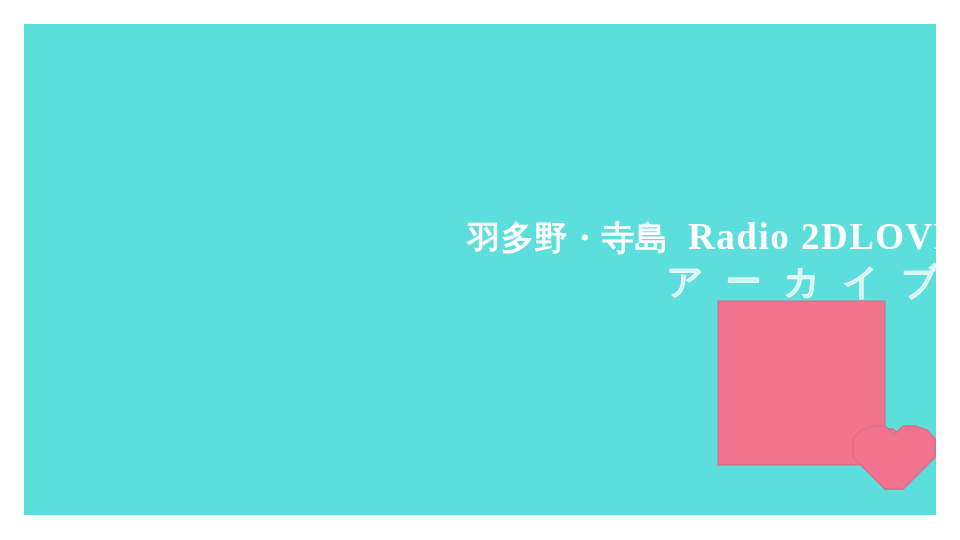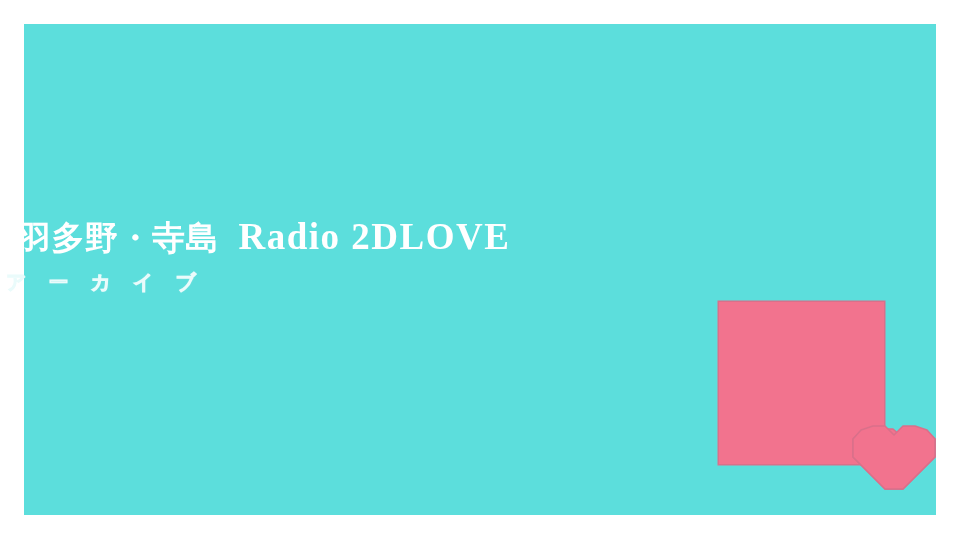--- a/index.html
+++ b/index.html
@@ -42,21 +42,21 @@
     width: 86px;
     height: 70px;
   }
   #heart svg { display: block; width: 86px; height: 70px; }
   
   #title-block {
     position: absolute;
     left: 0px;
     top: 216px;
     width: 960px;
-    text-align: left;
+    text-align: right;
     pointer-events: none;
   }
   #main-title {
     font-family: "Liberation Serif", serif;
     font-weight: bold;
     font-size: 35px;
     line-height: 42px;
     color: #ffffff;
     letter-spacing: 1px;
     white-space: nowrap;
@@ -71,21 +71,21 @@
   }
   #main-title .latin {
     font-family: "Liberation Serif", serif;
     font-weight: bold;
     font-size: 37px;
     letter-spacing: 1.5px;
   }
   #sub-title {
     font-family: "DejaVu Sans", sans-serif;
     font-weight: normal;
-    font-size: 20px;
+    font-size: 36px;
     line-height: 46px;
     letter-spacing: 22px;
     margin: 0;
     padding-left: 6px;
     color: transparent;
     -webkit-text-stroke: 1.6px #EAFBFB;
     text-shadow:
        0 0 1px rgba(255,255,255,0.55),
        0 0 3px rgba(255,255,255,0.28);
     white-space: nowrap;

